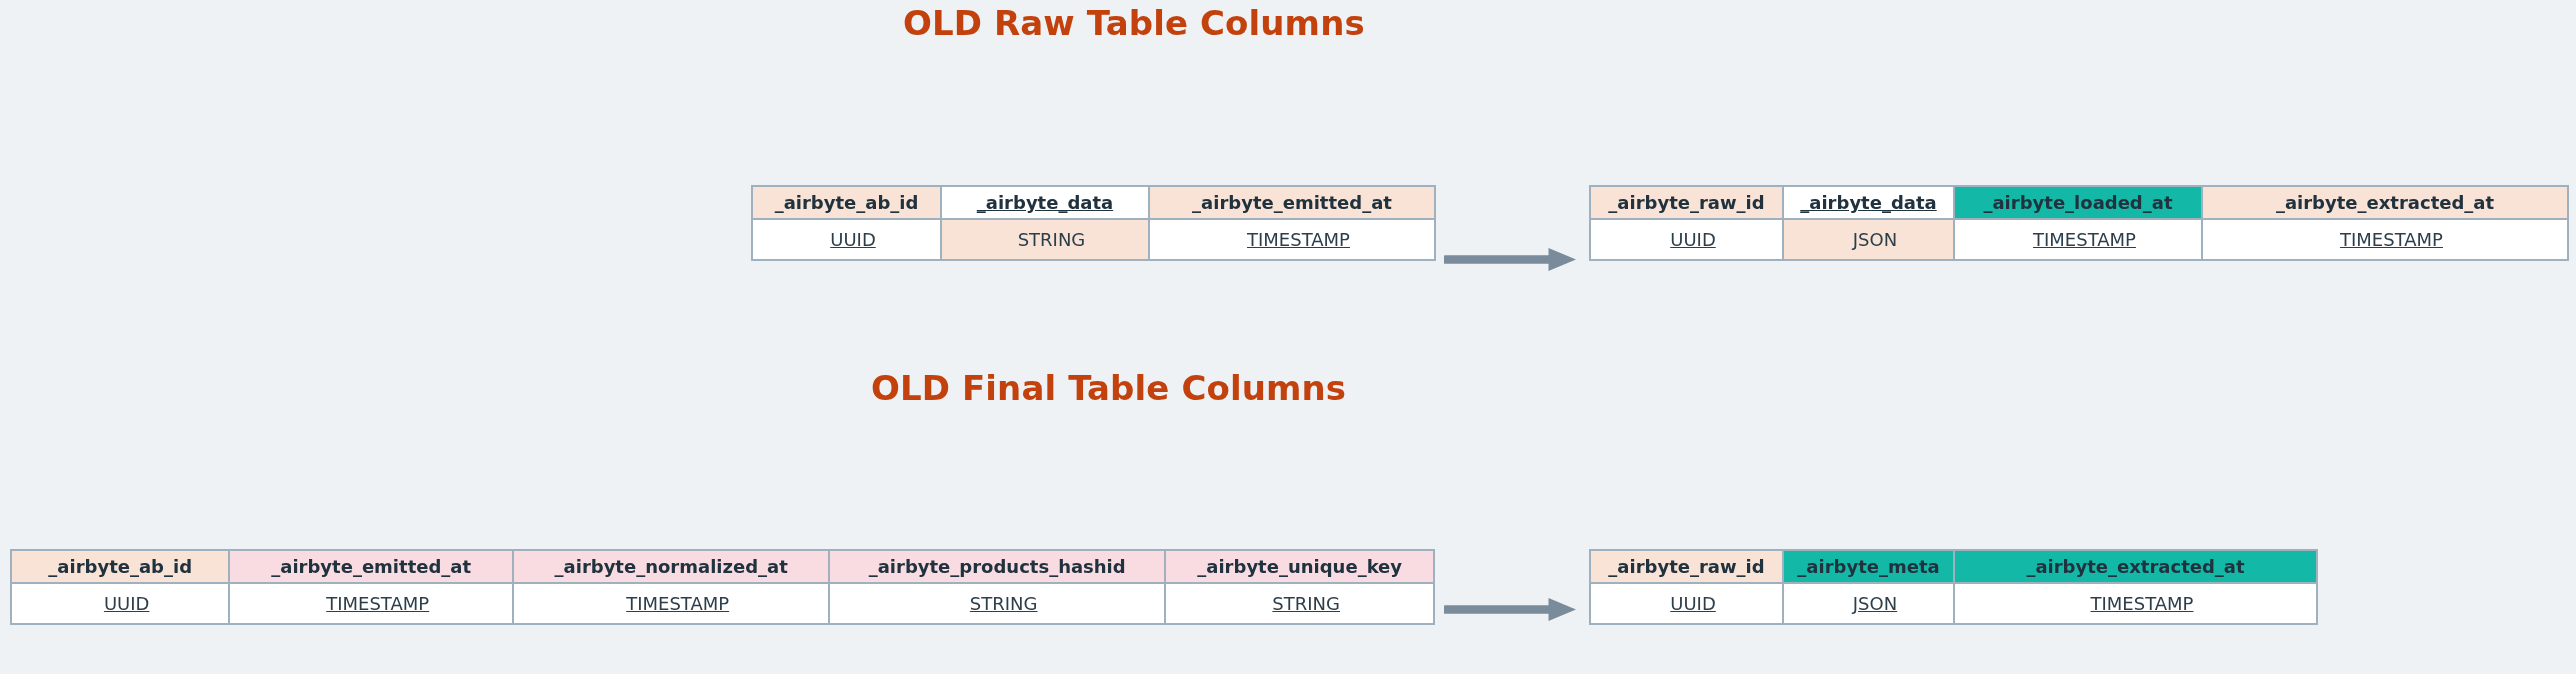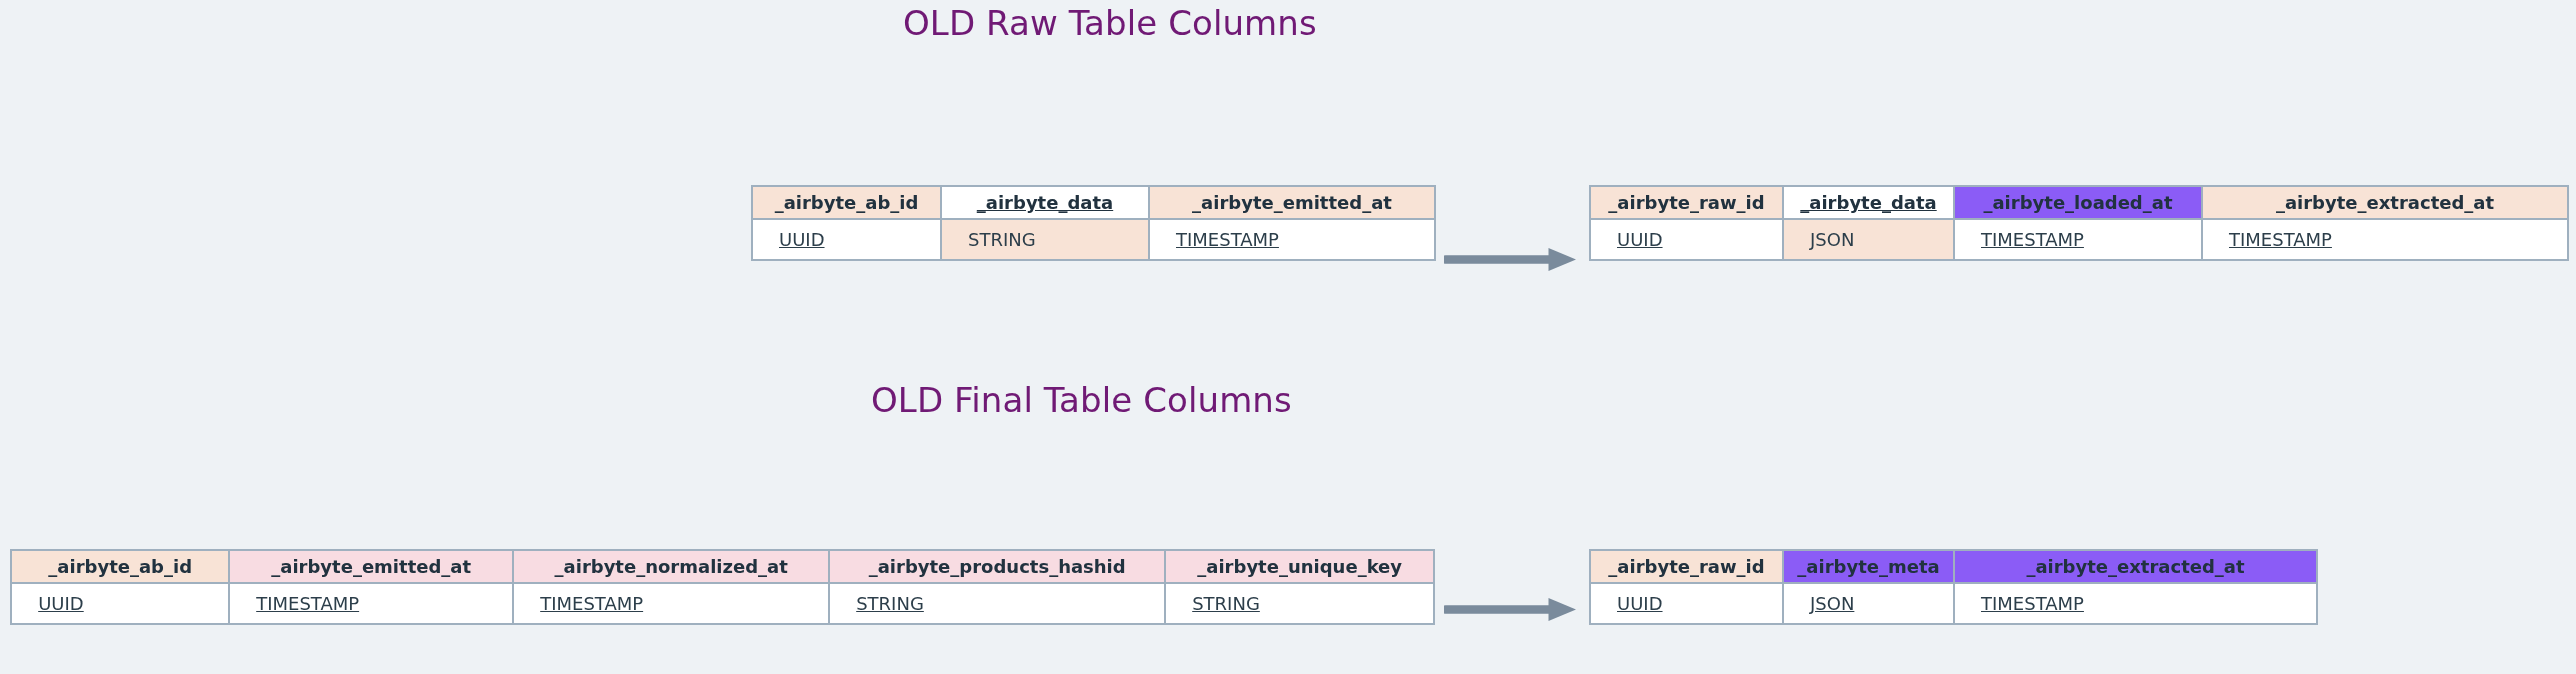--- a/index.html
+++ b/index.html
@@ -18,24 +18,24 @@
 
   .canvas {
     position: absolute;
     inset: 0;
   }
 
   
   .title {
     position: absolute;
     font-family: "DejaVu Sans", sans-serif;
-    font-weight: 400;
+    font-weight: 700;
     font-size: 34px;
     line-height: 1;
-    color: #701a75;
+    color: #c2410c;
     white-space: nowrap;
     letter-spacing: 0.1px;
   }
 
   
   .schema-table {
     position: absolute;
     border-collapse: separate;
     border-spacing: 0;
     table-layout: fixed;
@@ -60,47 +60,47 @@
     font-weight: 700;
     font-size: 18px;
     text-align: center;
     vertical-align: middle;
     color: #21323f;
   }
   .schema-table tr.type-row td {
     height: 39px;
     font-weight: 400;
     font-size: 18px;
-    text-align: left;
+    text-align: center;
     vertical-align: middle;
     color: #2c3e4a;
     padding-left: 26px;
   }
 
   
   .c-white { background: #ffffff; text-decoration: underline; }
   .c-peach { background: #f8e3d6; }
   .c-pink  { background: #f8dce2; }
-  .c-teal  { background: #8b5cf6; }
+  .c-teal  { background: #14b8a6; }
 
   
   .arrow {
     position: absolute;
     display: block;
   }
 </style>
 </head>
 <body>
 
 <div class="canvas">
 
   <div class="title" style="left:903px; top:5.8px;">OLD Raw Table Columns</div>
 
 
-  <div class="title" style="left:871px; top:383px;">OLD Final Table Columns</div>
+  <div class="title" style="left:871px; top:371px;">OLD Final Table Columns</div>
 
 
   <table class="schema-table" style="left:751px; top:185px; width:681px;">
     <colgroup>
       <col style="width:189px">
         <col style="width:208px">
         <col style="width:284px">
     </colgroup>
     <tbody>
       <tr class="head-row">

